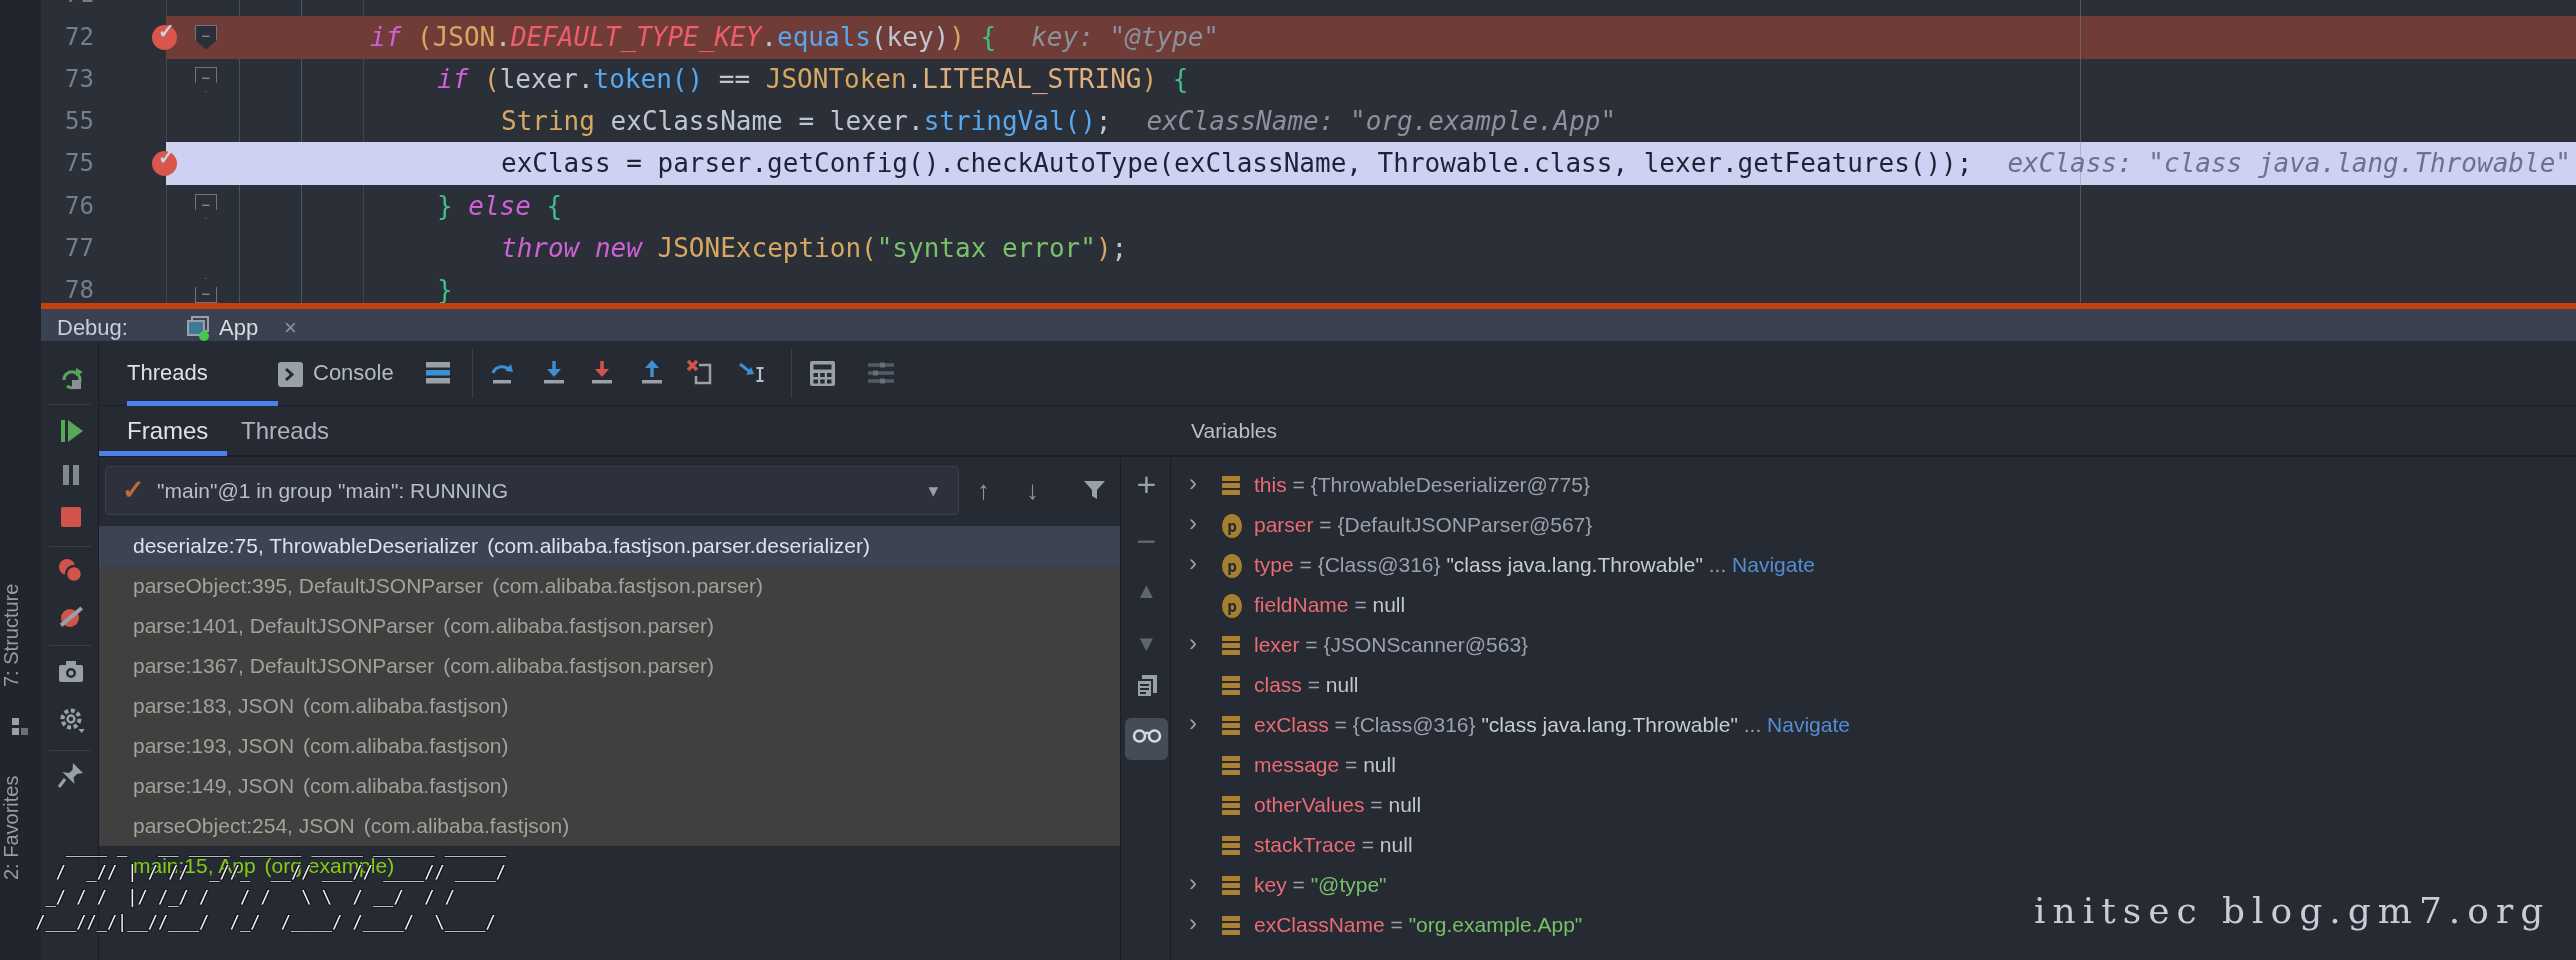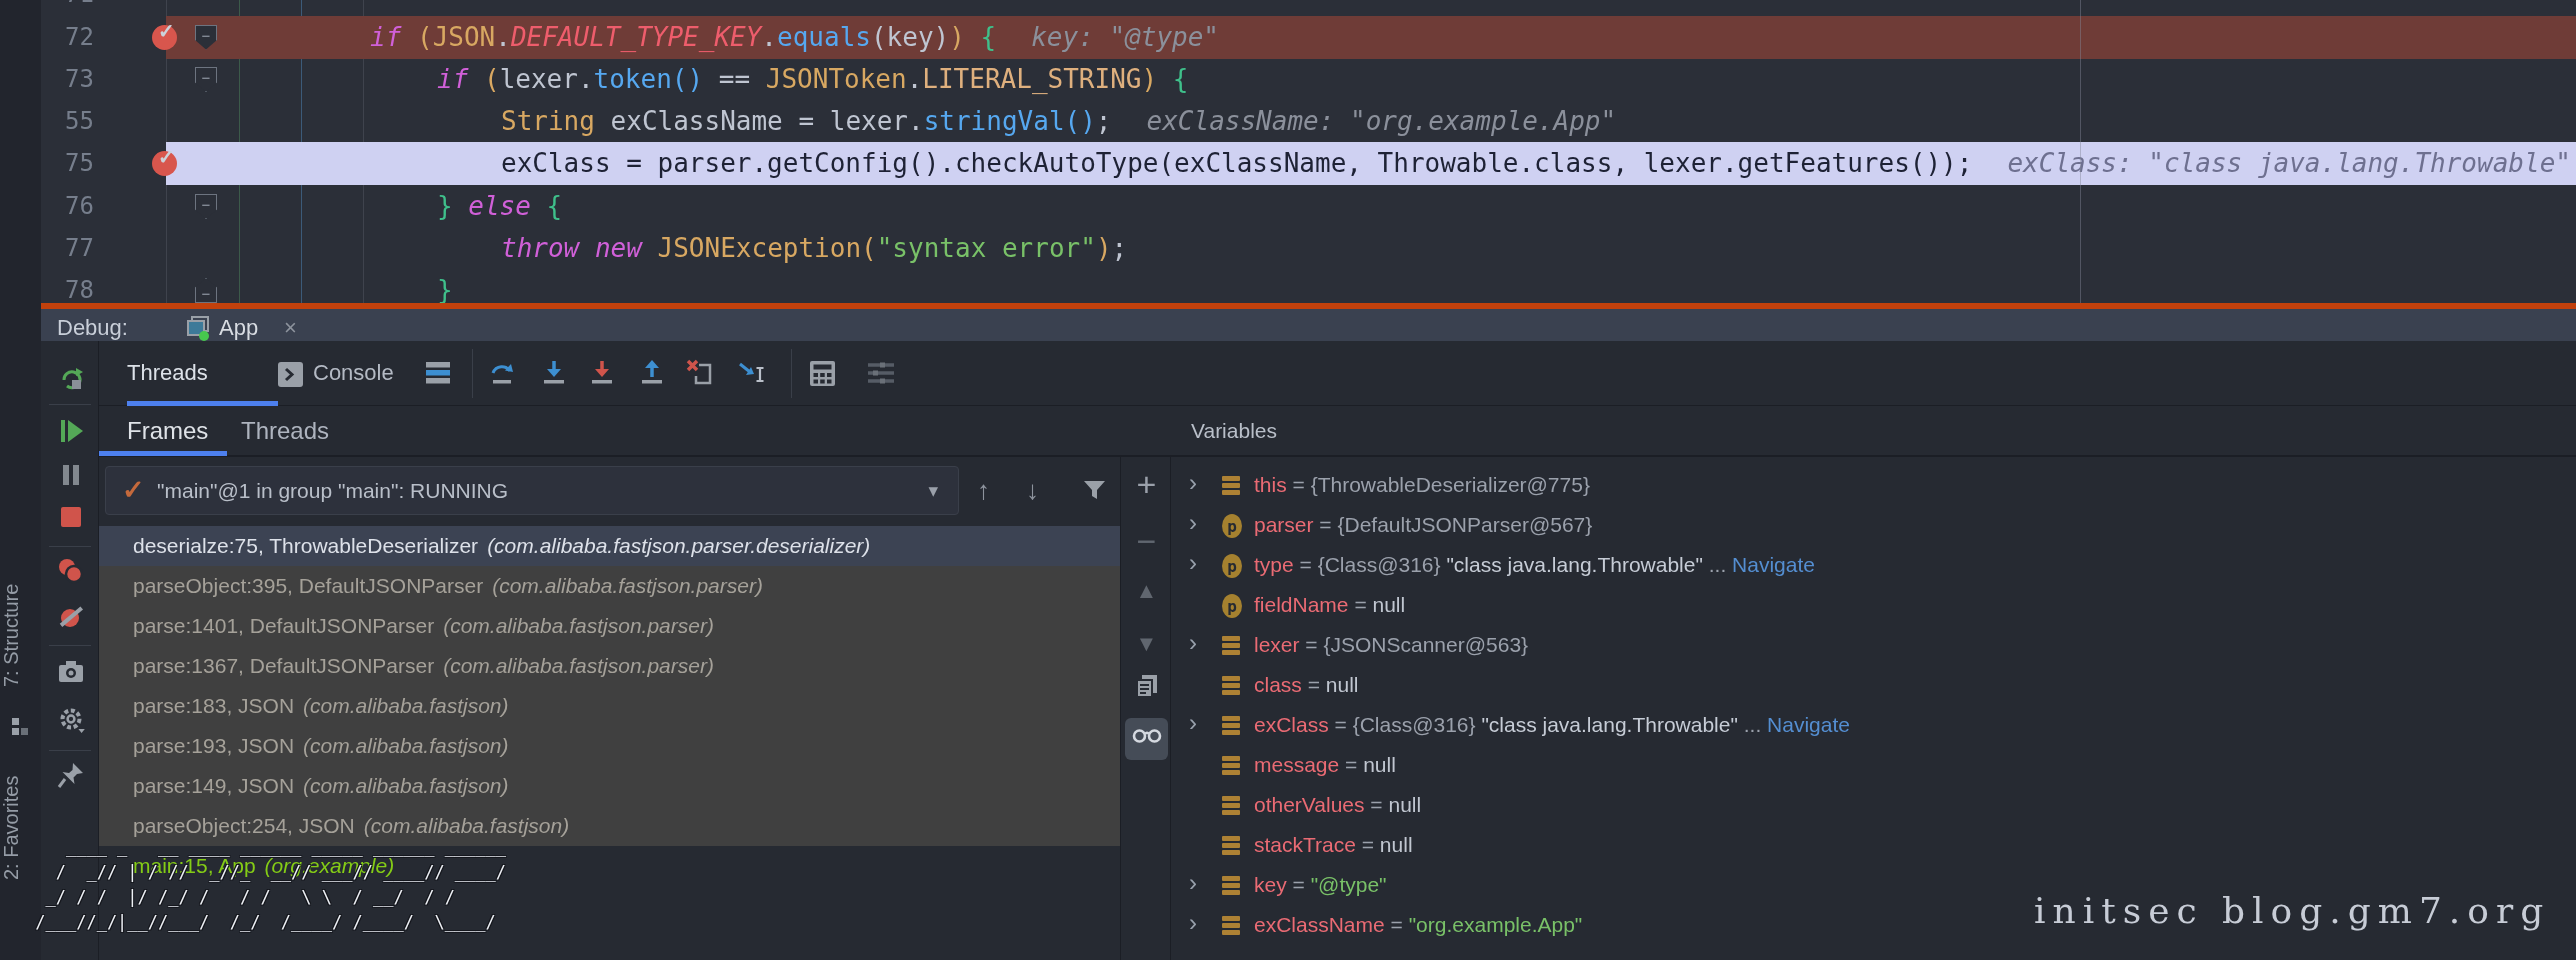--- a/index.html
+++ b/index.html
@@ -82,21 +82,21 @@
     border:1px solid #3a3f4a; border-radius:4px; }
   #thread-check { position:absolute; left:16px; top:0; line-height:47px; color:#c4693c; font-size:27px; font-weight:bold; }
   #thread-label { position:absolute; left:51px; top:0; line-height:47px; color:#b9bfc9; white-space:nowrap; }
   #thread-chevron { position:absolute; right:20px; top:0; line-height:47px; color:#9aa0aa; font-size:19px; }
   .combo-side { position:absolute; top:60px; height:49px; line-height:49px; color:#8d939d; font-size:26px; }
   #frames-list { position:absolute; left:0; top:120px; width:1021px; }
   .frow { position:relative; height:40px; line-height:40px; white-space:nowrap; padding-left:34px; font-size:21px; }
   .frow.lib { background:#404040; color:#a5a199; }
   .frow.selected { background:#3c4353; color:#dde1e9; }
   .frow.user { color:#84cc16; }
-  .frow .pkg { font-style:italic; margin-left:9px; }
+  .frow .pkg { margin-left:9px; }
 
   
   #vtools { left:1120px; top:457px; width:51px; height:504px; border-right:1px solid #1b1e25;
     border-left:1px solid #1b1e25; }
   .vtool { position:absolute; left:0; width:51px; text-align:center; color:#9aa0aa; }
   .vtool.dim { color:#60666f; }
   #watches-btn { position:absolute; left:4px; top:261px; width:43px; height:42px; background:#454c57;
     border-radius:6px; }
   #watches-btn svg { margin:8px auto; display:block; }
 

